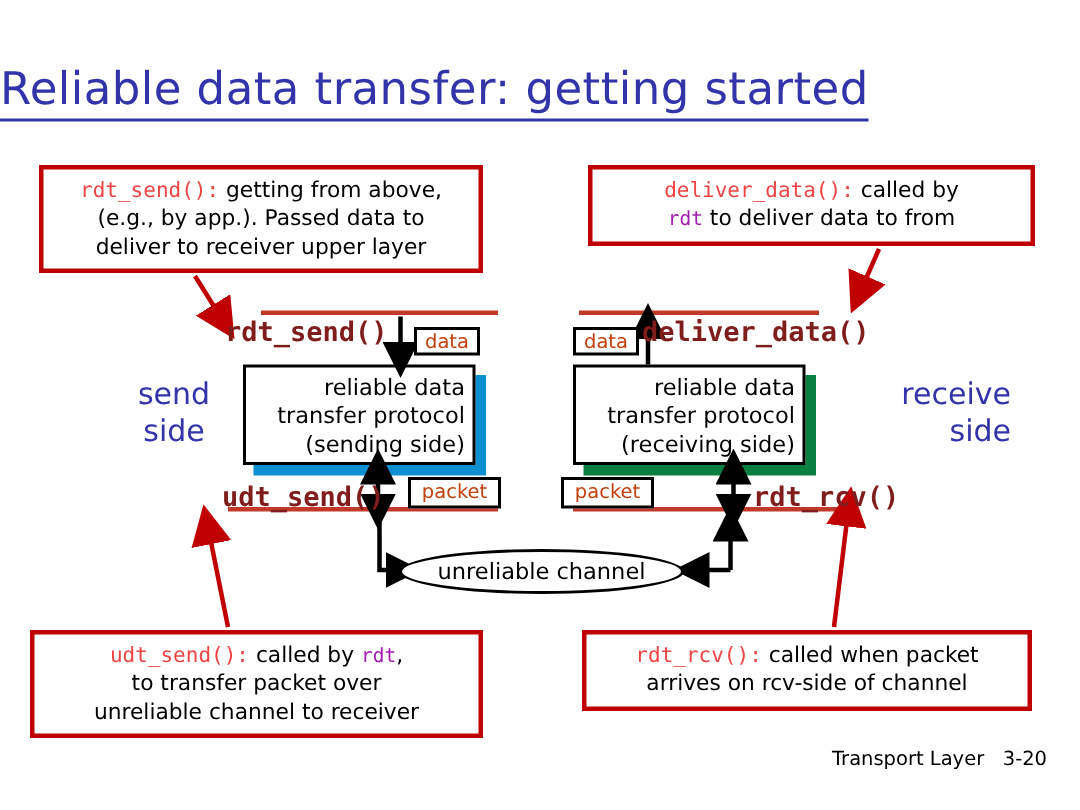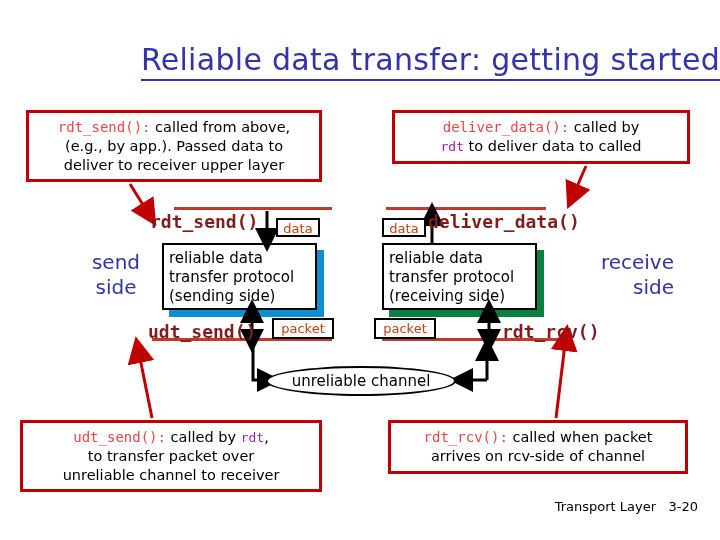--- a/index.html
+++ b/index.html
@@ -5,21 +5,21 @@
   html,body{margin:0;padding:0;}
   body{
     width:720px;height:540px;background:#ffffff;
     font-family:"Liberation Sans", sans-serif;
     position:relative;overflow:hidden;
   }
   .slide{position:absolute;inset:0;}
 
   
   #title{
-    position:absolute;left:0;top:42px;width:720px;text-align:right;
+    position:absolute;left:0;top:42px;width:720px;text-align:left;
     font-family:"DejaVu Sans", sans-serif;
     font-size:30px;color:#3333aa;letter-spacing:.3px;
     white-space:nowrap;
   }
   #title span{border-bottom:2px solid #3333aa;padding-bottom:2px;}
 
   
   .callout{
     position:absolute;border:3px solid #c00000;background:#ffffff;
     box-sizing:border-box;text-align:center;color:#000;
@@ -42,21 +42,21 @@
 
   
   .sidelabel{
     position:absolute;color:#3333aa;font-family:"DejaVu Sans",sans-serif;
     font-size:20px;line-height:25px;text-align:center;white-space:pre-line;
   }
   #send-side{left:62px;top:250px;width:108px;}
   #receive-side{left:552px;top:250px;width:122px;text-align:right;}
 
   
-  .proto{position:absolute;box-sizing:border-box;}
+  .proto{position:absolute;box-sizing:border-box;text-align:right;}
   .proto .shadow{position:absolute;left:7px;top:7px;width:100%;height:100%;}
   .proto .face{
     position:absolute;left:0;top:0;width:100%;height:100%;
     background:#fff;border:2px solid #000;box-sizing:border-box;
     font-family:"DejaVu Sans",sans-serif;font-size:15px;line-height:19px;
     color:#000;padding:4px 5px;white-space:pre-line;
   }
   #proto-send{left:162px;top:243px;width:155px;height:67px;}
   #proto-recv{left:382px;top:243px;width:155px;height:67px;}
 
@@ -151,26 +151,26 @@
 
     <path d="M487,380 L487,346" fill="none" stroke="#000" stroke-width="3" marker-end="url(#blkhead)"></path>
     <path d="M487,380 L458,380" fill="none" stroke="#000" stroke-width="3" marker-end="url(#blkhead)"></path>
   </svg>
 
   <div class="redrule" id="rule-tl"></div>
   <div class="redrule" id="rule-tr"></div>
   <div class="redrule" id="rule-bl"></div>
   <div class="redrule" id="rule-br"></div>
 
-  <div class="callout" id="box-rdtsend"><span class="fn">rdt_send():</span><span style="white-space:pre-line"> called from above,
+  <div class="callout" id="box-rdtsend"><span class="fn">rdt_send():</span><span style="white-space:pre-line"> getting from above,
 (e.g., by app.). Passed data to
 deliver to receiver upper layer</span></div>
 
   <div class="callout" id="box-deliver"><span class="fn">deliver_data():</span><span style="white-space:pre-line"> called by
-</span><span class="mono">rdt</span><span> to deliver data to called</span></div>
+</span><span class="mono">rdt</span><span> to deliver data to from</span></div>
 
   <div class="callout" id="box-udtsend"><span class="fn">udt_send():</span><span> called by </span><span class="mono">rdt</span><span style="white-space:pre-line">,
 to transfer packet over
 unreliable channel to receiver</span></div>
 
   <div class="callout" id="box-rdtrcv"><span class="fn">rdt_rcv():</span><span style="white-space:pre-line"> called when packet
 arrives on rcv-side of channel</span></div>
 
   <div class="sidelabel" id="send-side">send
 side</div>

